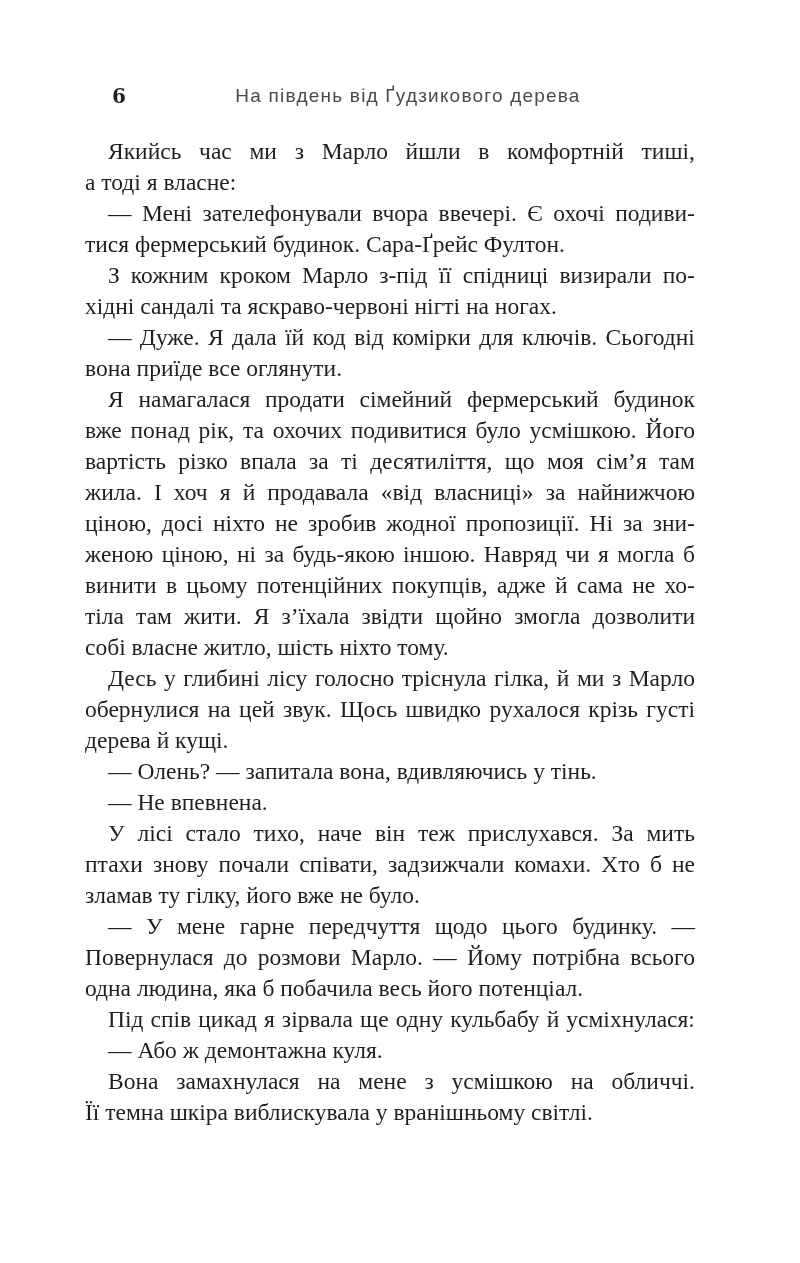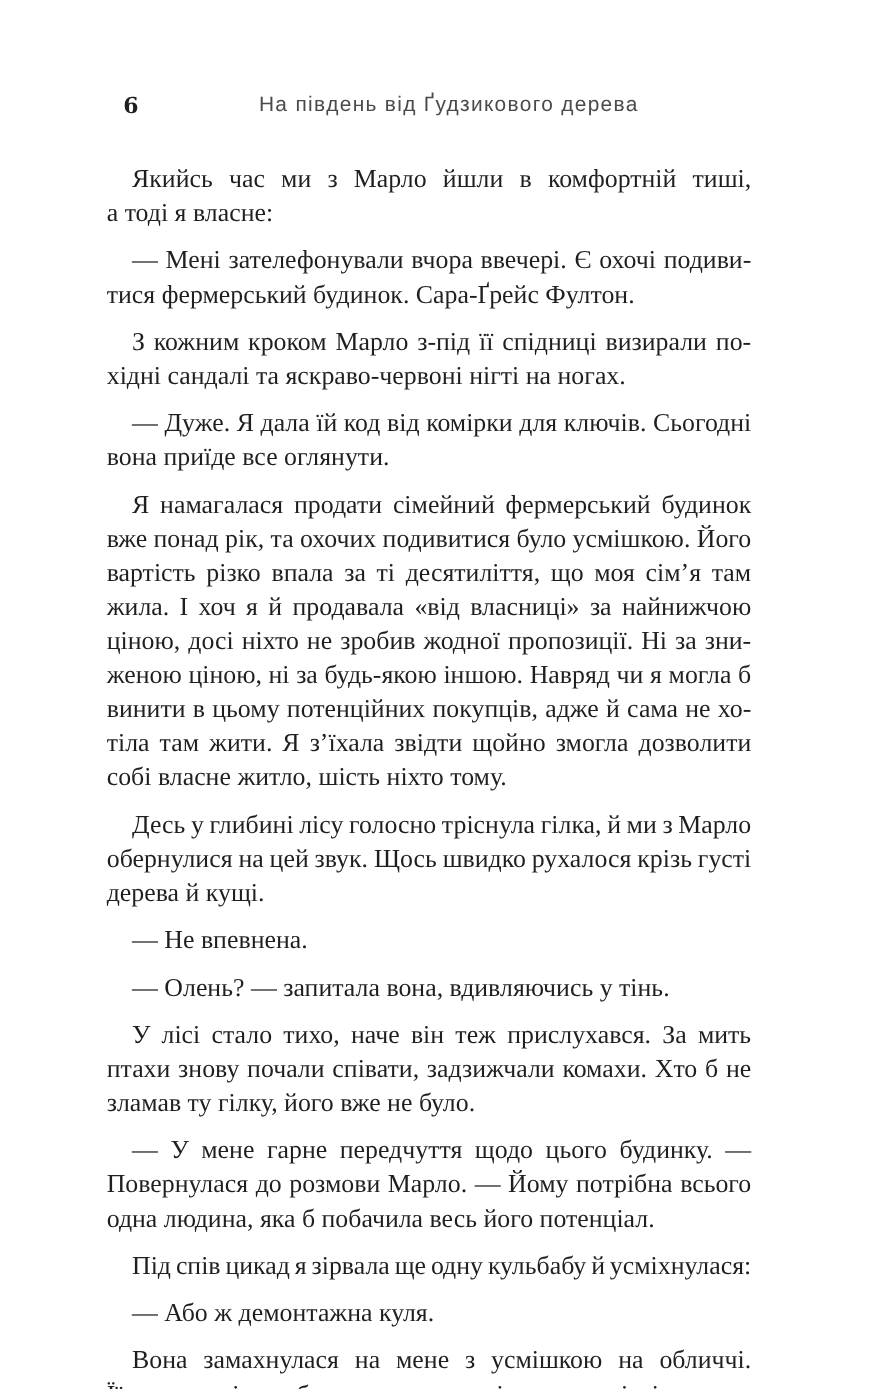--- a/index.html
+++ b/index.html
@@ -48,21 +48,21 @@
     padding-left: 8px;
   }
   .body-text {
     position: absolute;
     left: 85px;
     top: 136px;
     width: 610px;
     font-size: 23.5px;
     color: var(--text, #1f1f1f);
   }
-  .para { margin: 12px; }
+  .para { margin: 0; }
   .line {
     height: 31px;
     line-height: 31px;
     white-space: pre;
   }
   .line.flexjust {
     display: flex;
     justify-content: space-between;
     white-space: normal;
   }
@@ -253,24 +253,24 @@
           <span>звук.</span>
           <span>Щось</span>
           <span>швидко</span>
           <span>рухалося</span>
           <span>крізь</span>
           <span>густі</span>
         </div>
         <div class="line">дерева й кущі.</div>
       </div>
       <div class="para">
+        <div class="line indent">— Олень? — запитала вона, вдивляючись у тінь.</div>
+      </div>
+      <div class="para">
         <div class="line indent">— Не впевнена.</div>
-      </div>
-      <div class="para">
-        <div class="line indent">— Олень? — запитала вона, вдивляючись у тінь.</div>
       </div>
       <div class="para">
         <div class="line flexjust indent">
           <span>У</span>
           <span>лісі</span>
           <span>стало</span>
           <span>тихо,</span>
           <span>наче</span>
           <span>він</span>
           <span>теж</span>

